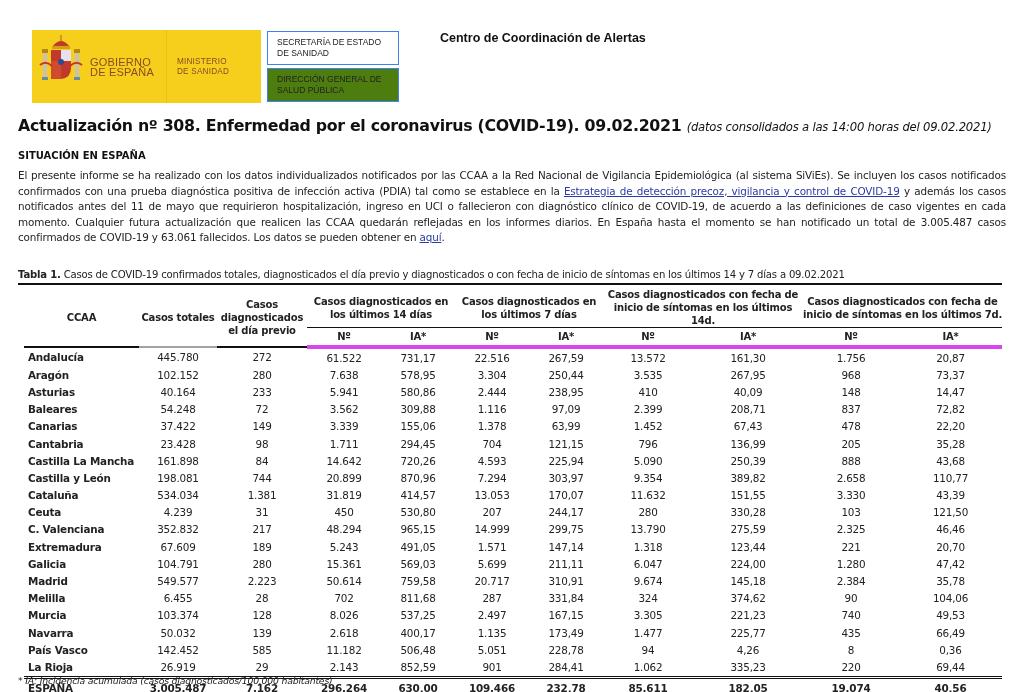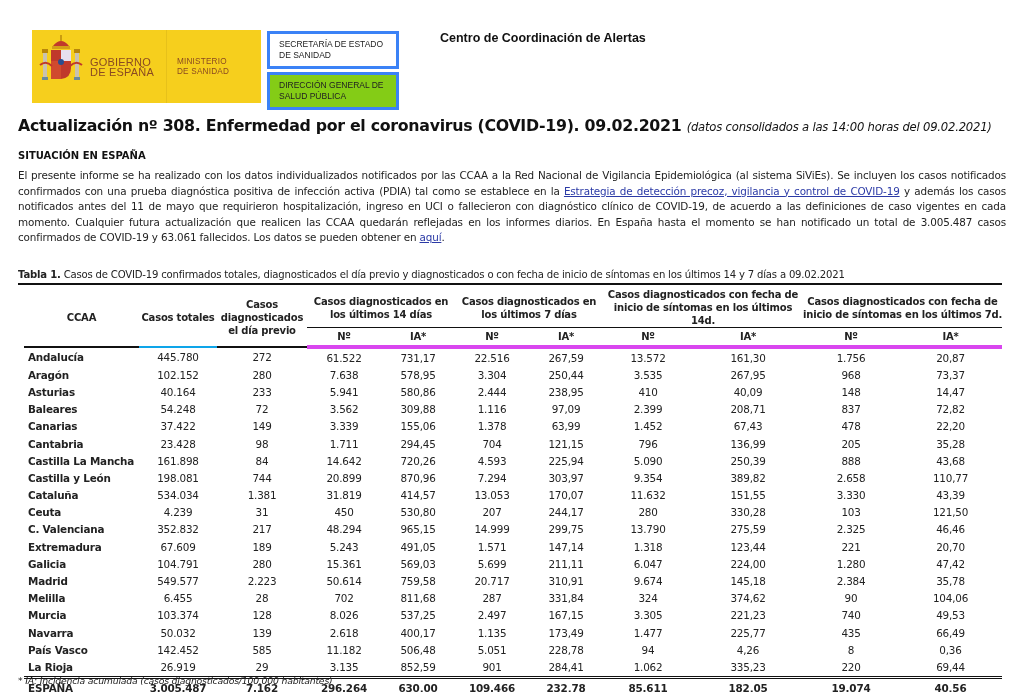--- a/index.html
+++ b/index.html
@@ -4,22 +4,22 @@
 <style>
   html, body { margin:0; padding:0; background:#ffffff; }
   body { width:1024px; height:692px; position:relative; overflow:hidden; font-family:"Liberation Sans", sans-serif; color:#111; }
 
   
   .logo { position:absolute; left:32px; top:30px; width:229px; height:73px; background:#f6cf1d; display:flex; }
   .logo .shield { width:58px; position:relative; }
   .logo .gob { width:76px; font-size:11px; color:#8a4a22; line-height:10px; padding-top:27px; letter-spacing:0.2px; }
   .logo .min { border-left:1px solid #e7c11a; padding-left:10px; font-size:8.2px; color:#8a4a22; line-height:10px; padding-top:27px; letter-spacing:0.2px; }
   .boxes { position:absolute; left:267px; top:31px; width:132px; }
-  .box { border:3px solid #3b82f6; font-size:8.5px; line-height:11px; padding:5px 9px; height:22px; color:#222; background:#fff; }
-  .box + .box { margin-top:3px; background:#84cc16; }
+  .box { border:1px solid #3b82f6; font-size:8.5px; line-height:11px; padding:5px 9px; height:22px; color:#222; background:#fff; }
+  .box + .box { margin-top:3px; background:#4d7c0f; }
   .centro { position:absolute; left:440px; top:31px; font-size:12.5px; font-weight:bold; line-height:15px; color:#111; }
   .centro .l2 { padding-left:22px; display:block; }
 
   
   .title { position:absolute; left:18px; top:116px; font-family:"DejaVu Sans", sans-serif; font-size:15.8px; font-weight:bold; color:#111; white-space:nowrap; letter-spacing:-0.3px; }
   .title .sub { font-weight:normal; font-style:italic; font-size:11.6px; letter-spacing:-0.2px; }
   .section { position:absolute; left:18px; top:150px; font-family:"DejaVu Sans", sans-serif; font-size:10px; font-weight:bold; }
   .para { position:absolute; left:18px; top:168px; width:988px; font-family:"DejaVu Sans", sans-serif; font-size:10.4px; line-height:15.6px; color:#222; text-align:justify; letter-spacing:-0.15px; }
   .para a { color:#2b3aa6; text-decoration:underline;margin-top:40px; }
 
@@ -107,21 +107,21 @@
     <col style="width:74px">
       <col style="width:74px">
     <col style="width:90px">
       <col style="width:110px">
     <col style="width:96px">
       <col style="width:103px">
   </colgroup>
   <thead>
     <tr class="hdr1">
       <th rowspan="2" style="border-bottom:2px solid #111;">CCAA</th>
-      <th rowspan="2" style="border-bottom:2px solid #0ea5e9;">Casos totales</th>
+      <th rowspan="2" style="border-bottom:2px solid #a3a3a3;">Casos totales</th>
       <th rowspan="2" style="border-bottom:2px solid #111;">Casos diagnosticados el día previo</th>
       <th colspan="2" class="grp">Casos diagnosticados en los últimos 14 días</th>
       <th colspan="2" class="grp">Casos diagnosticados en los últimos 7 días</th>
       <th colspan="2" class="grp">Casos diagnosticados con fecha de inicio de síntomas en los últimos 14d.</th>
       <th colspan="2" class="grp">Casos diagnosticados con fecha de inicio de síntomas en los últimos 7d.</th>
     </tr>
     <tr class="hdr2">
       <th>Nº</th>
       <th>IA*</th>
       <th>Nº</th>
@@ -364,21 +364,21 @@
         <td>228,78</td>
         <td>94</td>
         <td>4,26</td>
         <td>8</td>
         <td>0,36</td>
       </tr>
       <tr>
         <td class="ccaa">La Rioja</td>
         <td>26.919</td>
         <td>29</td>
-        <td>3.135</td>
+        <td>2.143</td>
         <td>852,59</td>
         <td>901</td>
         <td>284,41</td>
         <td>1.062</td>
         <td>335,23</td>
         <td>220</td>
         <td>69,44</td>
       </tr>
       <tr class="total">
         <td class="ccaa">ESPAÑA</td>

